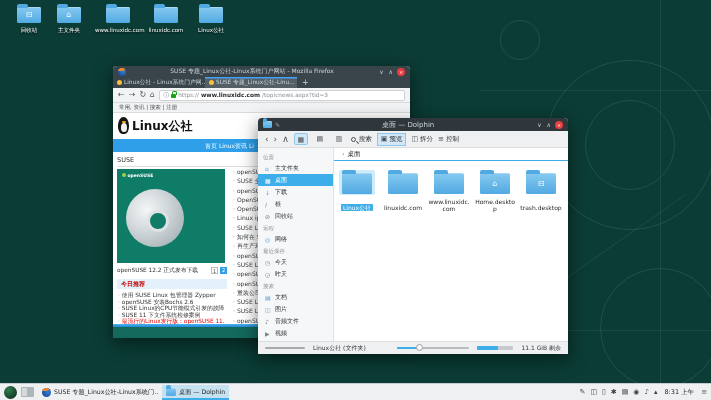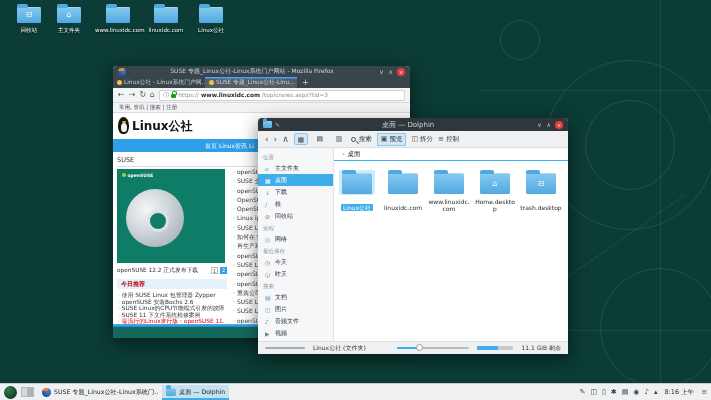--- a/index.html
+++ b/index.html
@@ -471,15 +471,15 @@
   <div class="tray">
     <span class="tri">✎</span>
     <span class="tri">◫</span>
     <span class="tri">▯</span>
     <span class="tri">✱</span>
     <span class="tri">▤</span>
     <span class="tri">◉</span>
     <span class="tri">♪</span>
     <span class="tri">▴</span>
   </div>
-  <span class="clock">8:16 上午</span>
+  <span class="clock">8:31 上午</span>
   <span class="handle">≡</span>
 </div>
 
 </body></html>

